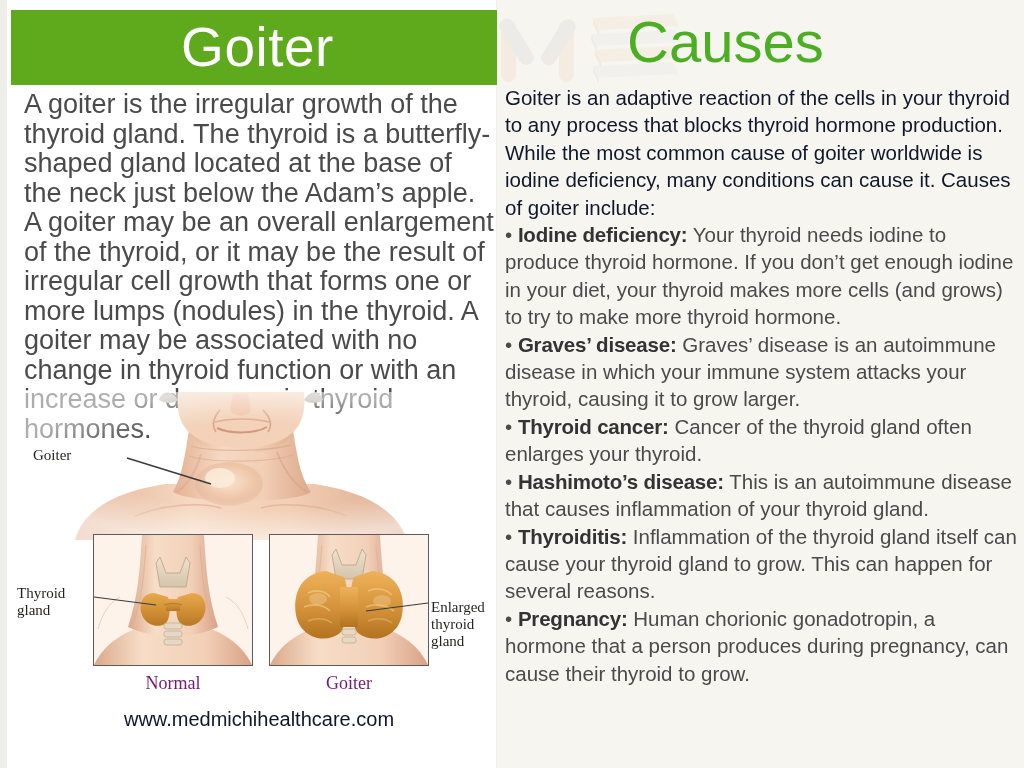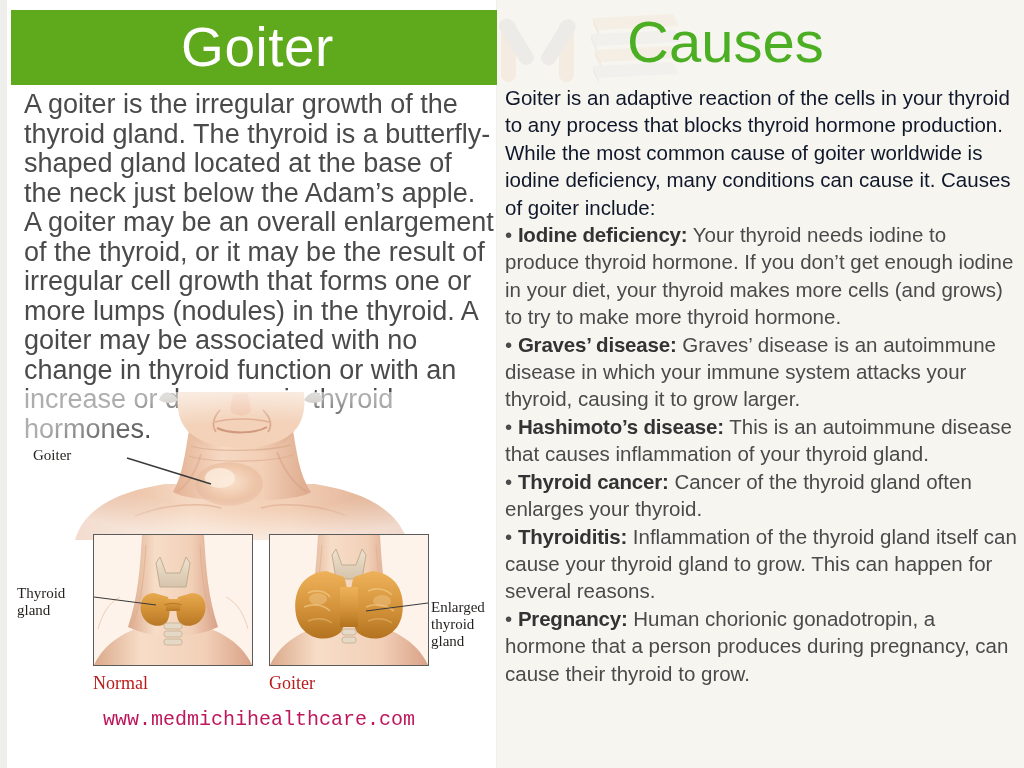--- a/index.html
+++ b/index.html
@@ -91,21 +91,22 @@
   }
 
   #goiter-label { left: 28px; top: 452px; }
   #thyroid-gland-label { left: 10px; top: 585px; }
   #enlarged-label { left: 424px; top: 567px; margin-top: 32px; }
 
   .caption {
     position: absolute;
     font-family: "Liberation Serif", serif;
     font-size: 18px;
-    color: #b91c1c;
+    color: #701a75;
+    text-align: center;
   }
   #cap-normal { left: 86px; top: 673px; width: 160px; }
   #cap-goiter { left: 262px; top: 673px; width: 160px; }
 
   #panel-left-box {
     position: absolute;
     left: 86px;
     top: 534px;
     width: 158px;
     height: 130px;
@@ -123,23 +124,23 @@
     overflow: hidden;
     background: #fdf4ec;
   }
 
   #url-text {
     position: absolute;
     left: 17px;
     top: 708px;
     width: 470px;
     text-align: center;
-    color: #be185d;
+    color: #0f172a;
     font-size: 20px;
-    font-family: Liberation Mono, monospace;
+    font-family: Liberation Sans, sans-serif;
   }
 
   
   #right-col {
     position: absolute;
     left: 497px;
     top: 0;
     width: 527px;
     height: 768px;
     background: #f6f5f0;
@@ -388,23 +389,23 @@
 
     <div id="causes-title">Causes</div>
 
     <div id="right-body">
       <p class="r-par">Goiter is an adaptive reaction of the cells in your thyroid to any process that blocks thyroid hormone production. While the most common cause of goiter worldwide is iodine deficiency, many conditions can cause it. Causes of goiter include:</p>
 
       <p class="r-bullet">•&nbsp;<span class="r-term">Iodine deficiency:</span> <span>Your thyroid needs iodine to produce thyroid hormone. If you don’t get enough iodine in your diet, your thyroid makes more cells (and grows) to try to make more thyroid hormone.</span></p>
 
       <p class="r-bullet">•&nbsp;<span class="r-term">Graves’ disease:</span> <span>Graves’ disease is an autoimmune disease in which your immune system attacks your thyroid, causing it to grow larger.</span></p>
 
+      <p class="r-bullet">•&nbsp;<span class="r-term">Thyroid cancer:</span> <span>Cancer of the thyroid gland often enlarges your thyroid.</span></p>
+
       <p class="r-bullet">•&nbsp;<span class="r-term">Hashimoto’s disease:</span> <span>This is an autoimmune disease that causes inflammation of your thyroid gland.</span></p>
 
-      <p class="r-bullet">•&nbsp;<span class="r-term">Thyroid cancer:</span> <span>Cancer of the thyroid gland often enlarges your thyroid.</span></p>
-
       <p class="r-bullet">•&nbsp;<span class="r-term">Thyroiditis:</span> <span>Inflammation of the thyroid gland itself can cause your thyroid gland to grow. This can happen for several reasons.</span></p>
 
       <p class="r-bullet">•&nbsp;<span class="r-term">Pregnancy:</span> <span>Human chorionic gonadotropin, a hormone that a person produces during pregnancy, can cause their thyroid to grow.</span></p>
     </div>
   </div>
 
 </div>
 
 </body></html>

